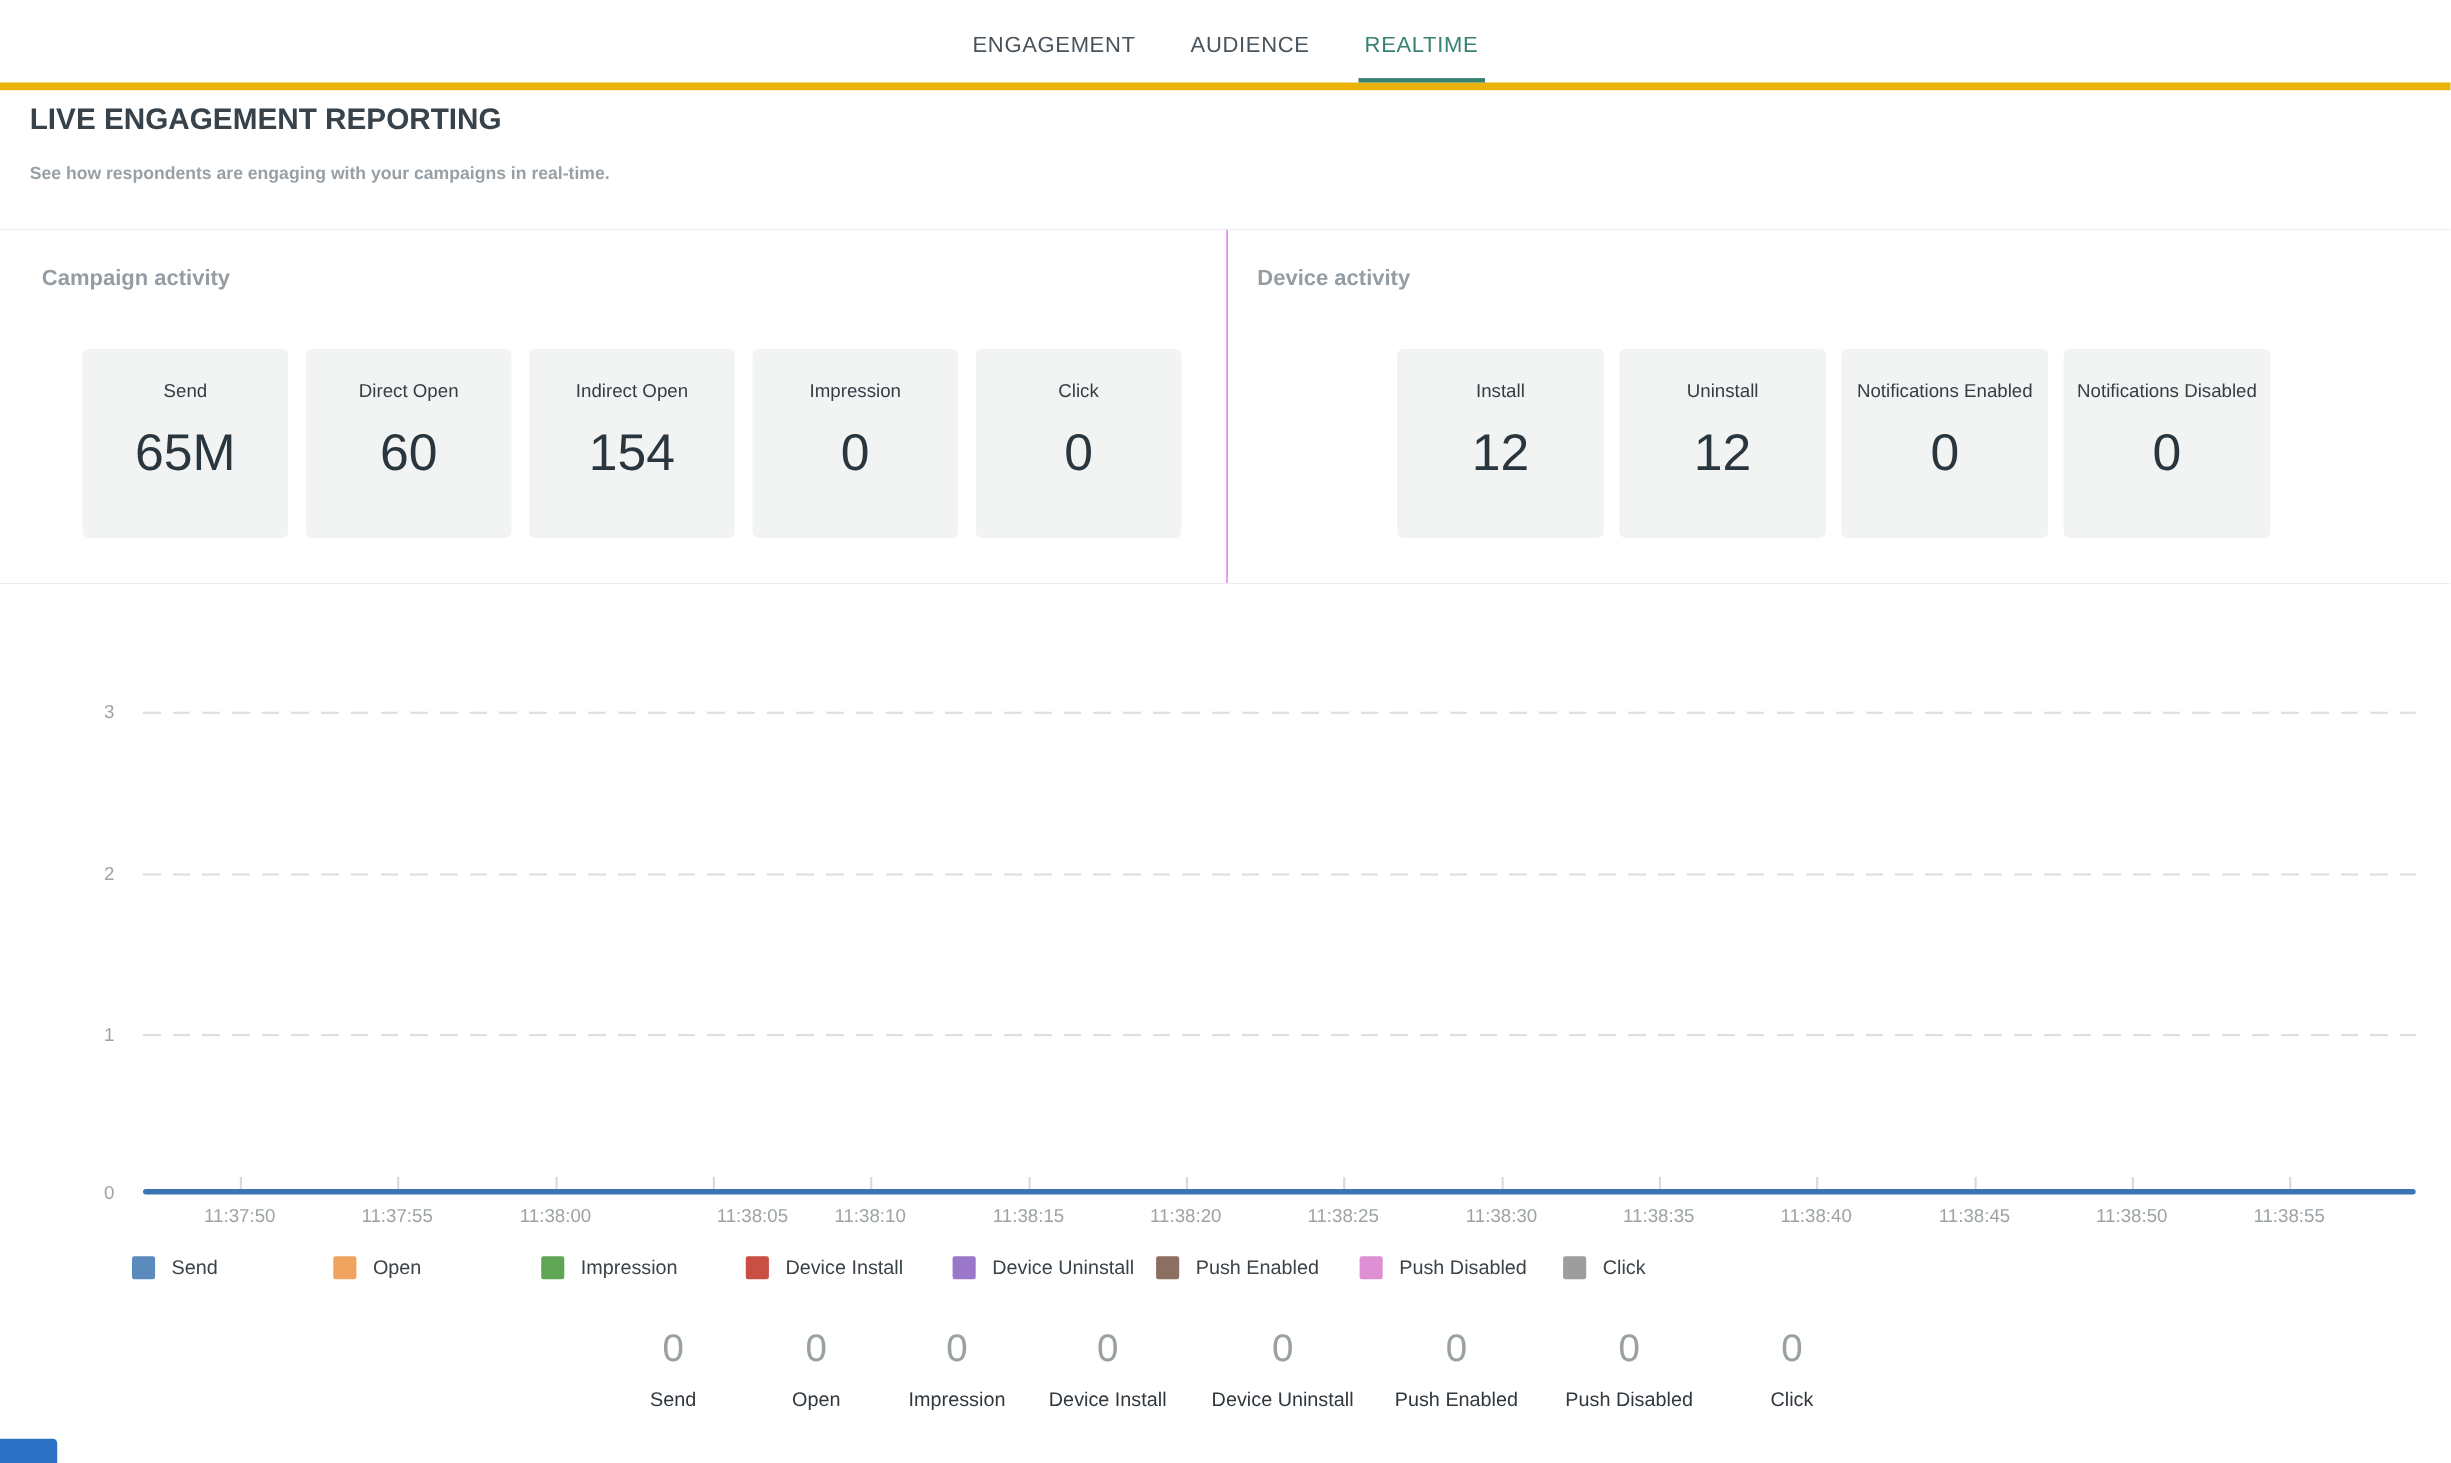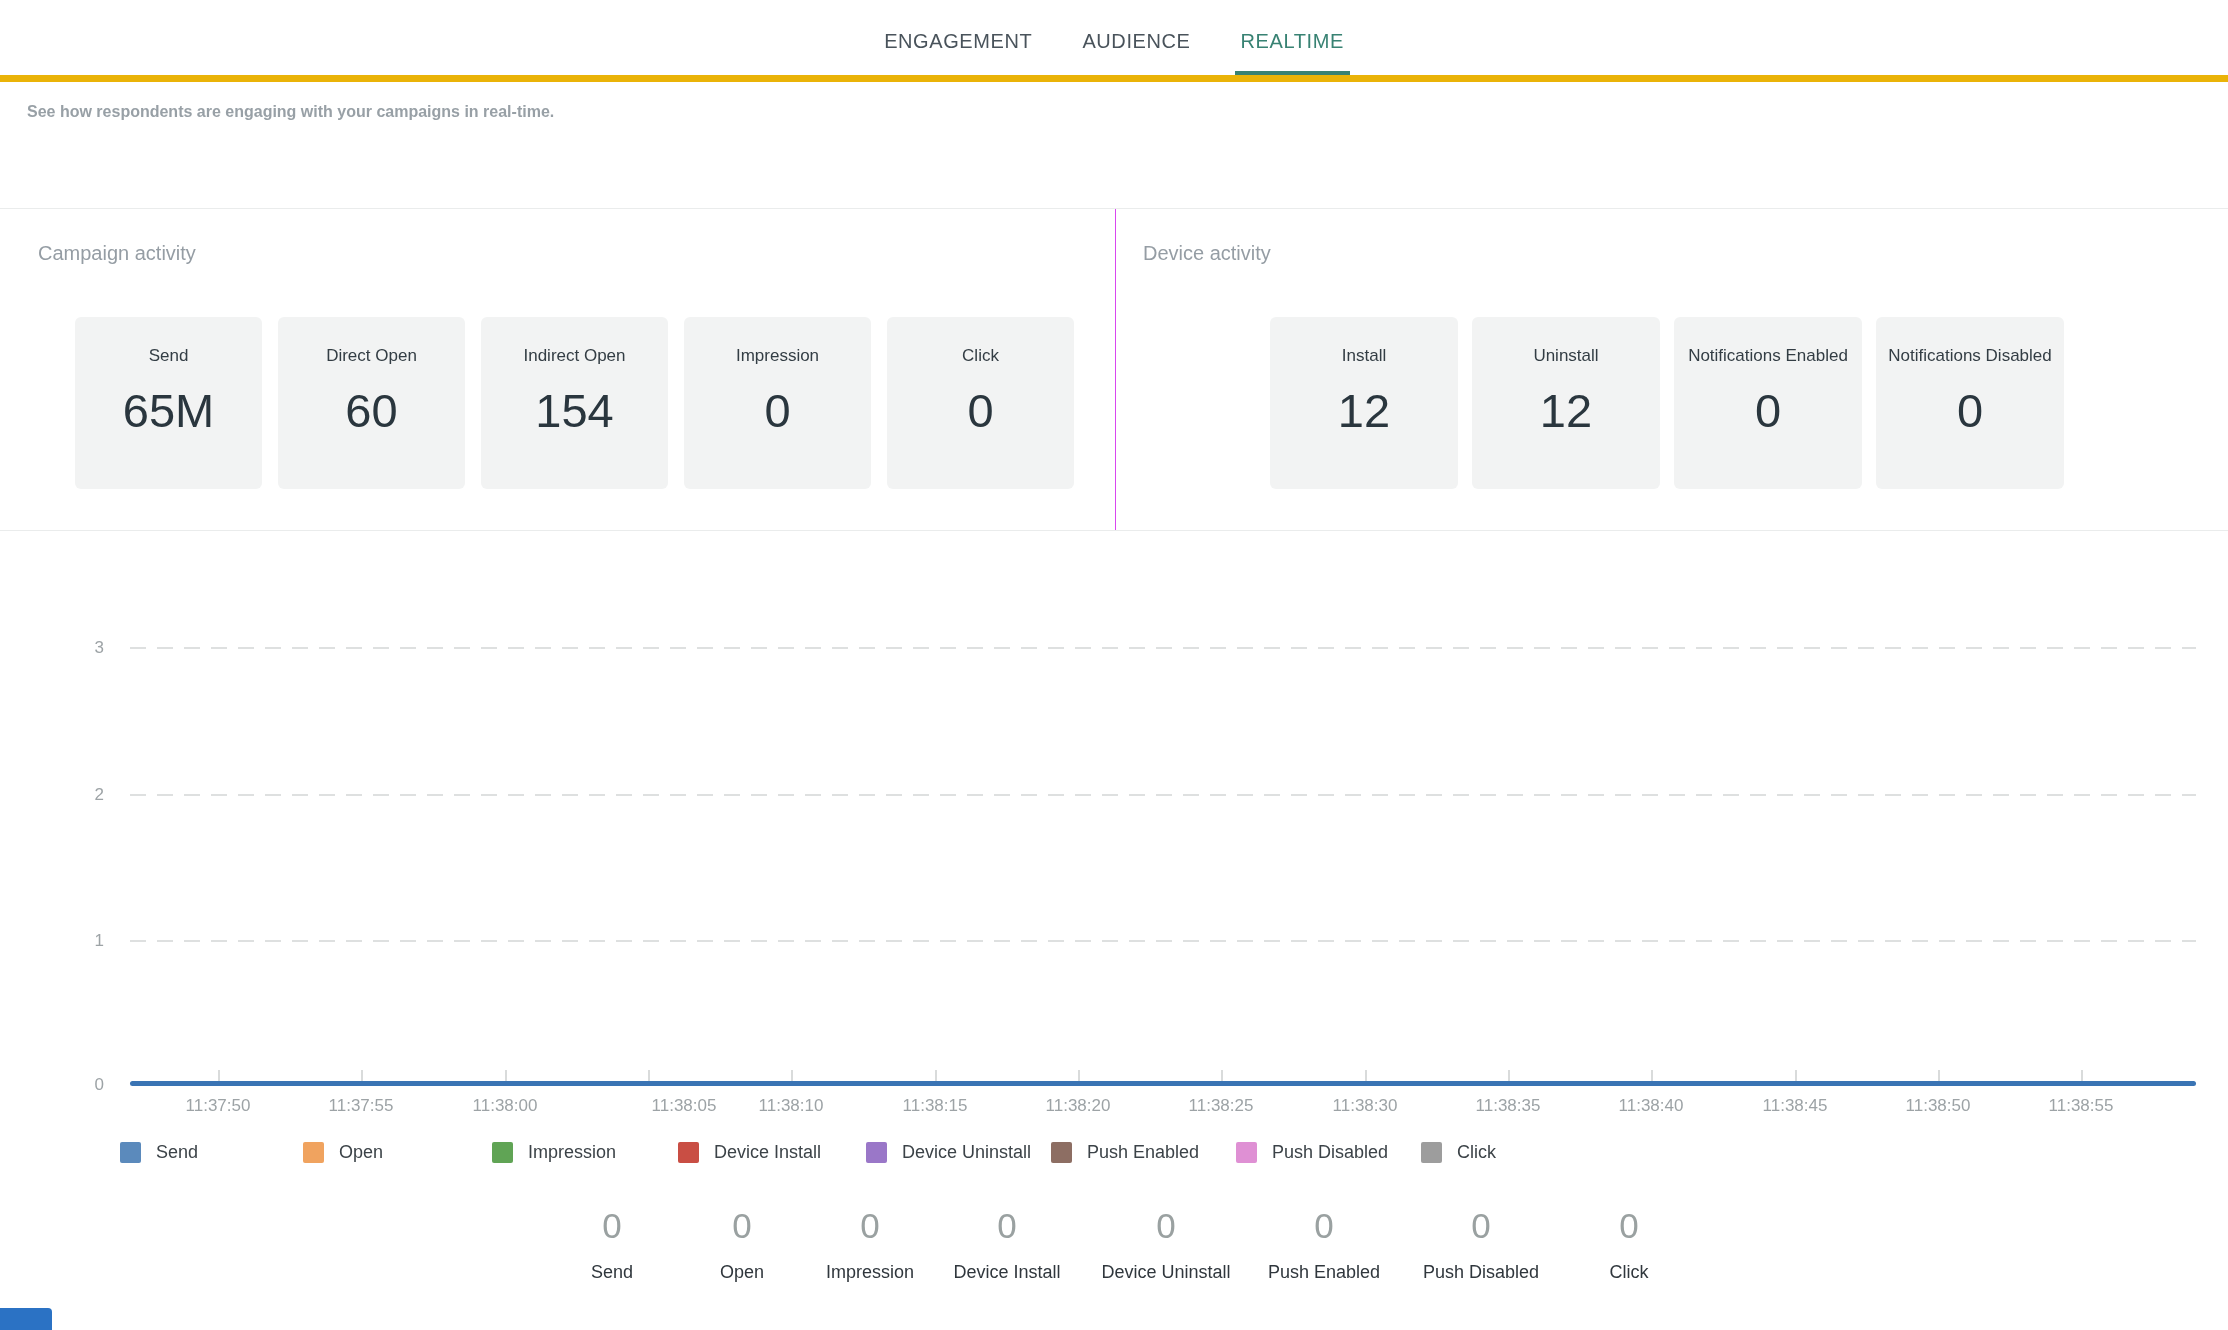--- a/index.html
+++ b/index.html
@@ -18,21 +18,21 @@
   .tab.active{color:#388273;border-bottom-color:#388273;}
   
   .intro{position:absolute;top:75px;left:27px;right:27px;}
   .intro h1{margin:20px 0 0 0;font-size:27px;line-height:27px;font-weight:700;color:#37424b;}
   .intro p{margin:26px 0 0 0;font-size:16px;line-height:22px;font-weight:700;color:#98a0a6;}
   
   .activity{position:absolute;top:208px;left:0;right:0;height:323px;border-top:1px solid #eaecec;border-bottom:1px solid #eaecec;box-sizing:border-box;}
   .col{position:absolute;top:0;bottom:0;}
   .col.campaign{left:0;width:1115px;}
   .col.device{left:1115px;right:0;border-left:1px solid #d946ef;}
-  .col h2{position:absolute;top:33px;margin:0;font-size:20px;font-weight:400;color:#959da4;}
+  .col h2{position:absolute;top:33px;margin:0;font-size:20px;font-weight:700;color:#959da4;}
   .col.campaign h2{left:38px;}
   .col.device h2{left:27px;}
   .cards{position:absolute;top:108px;display:flex;}
   .col.campaign .cards{left:75px;gap:16px;}
   .col.device .cards{left:154px;gap:14px;}
   .card{
     width:187px;height:172px;background:#f2f3f3;border-radius:6px;box-sizing:border-box;
     display:flex;flex-direction:column;align-items:center;padding-top:29px;
   }
   .col.device .card{width:188px;}
@@ -68,20 +68,21 @@
 
   <header class="tabbar">
     <div class="tabs">
       <div class="tab">ENGAGEMENT</div>
       <div class="tab">AUDIENCE</div>
       <div class="tab active">REALTIME</div>
     </div>
   </header>
 
   <section class="intro">
+    <h1>LIVE ENGAGEMENT REPORTING</h1>
     <p>See how respondents are engaging with your campaigns in real-time.</p>
   </section>
 
   <section class="activity">
     <div class="col campaign">
       <h2>Campaign activity</h2>
       <div class="cards">
         <div class="card">
           <div class="label">Send</div>
           <div class="value">65M</div>

